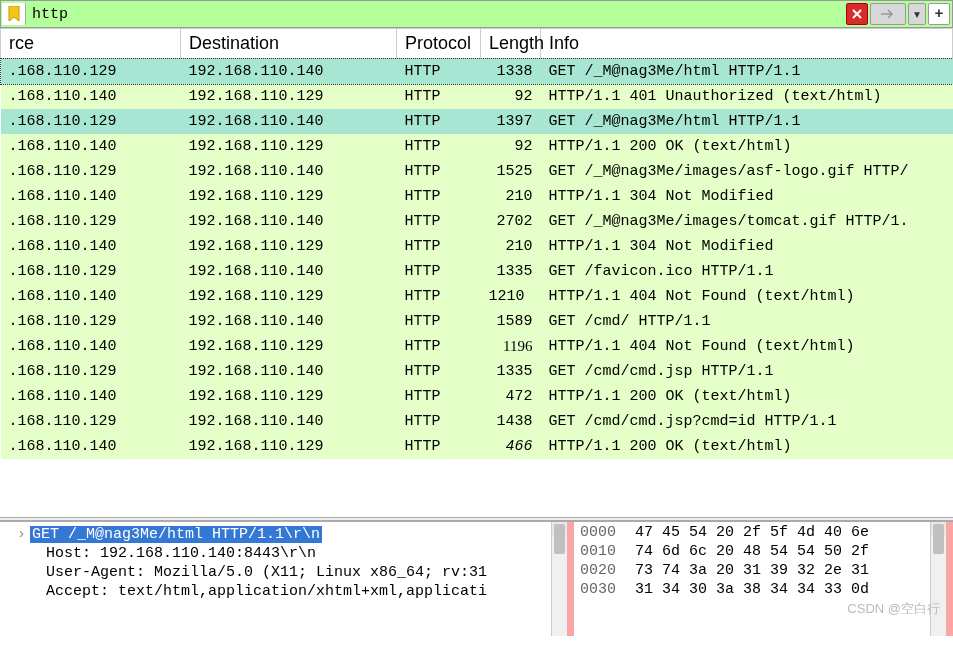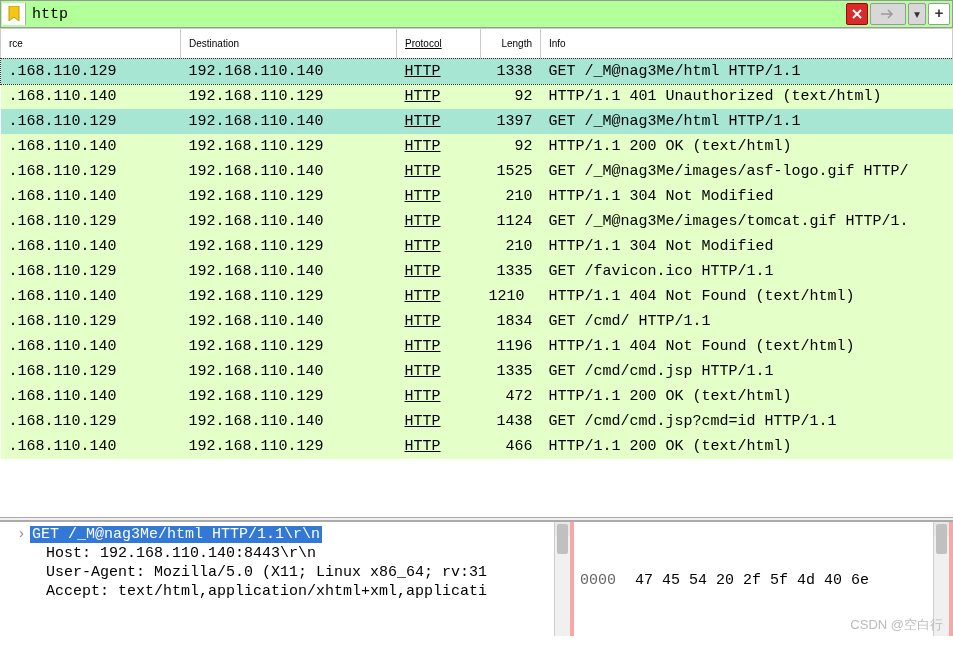--- a/index.html
+++ b/index.html
@@ -46,66 +46,66 @@
 .btn.clear { background:#d62c2c; color:#fff; width:22px; border-color:#a00; }
 .btn.apply { background:#d8d8d8; color:#888; width:36px; }
 .btn.dd { background:#d8d8d8; color:#333; width:18px; }
 .btn.plus { background:#fff; width:22px; font-weight:bold; color:#333; }
 
 .packet-table { width:100%; border-collapse:collapse; table-layout:fixed; }
 .packet-table th {
   text-align:left;
   font-family: "Segoe UI", Arial, sans-serif;
   font-weight:normal;
-  font-size:10px;
+  font-size:18px;
   background:#fff;
   border:1px solid #ccc;
   padding:4px 8px;
   height:30px;
 }
 .packet-table td {
   padding:2px 8px;
   white-space:nowrap;
   overflow:hidden;
   font-size:15px;
   height:25px;
 }
 .col-src { width:180px; }
 .col-dst { width:216px;font-family:Liberation Mono, monospace; }
-.col-proto { width:84px;text-decoration:underline; }
+.col-proto { width:84px; }
 .col-len { width:60px; text-align:right; padding-right:4px;}
 .col-info { }
 
 .row-green td { background:#e4ffc7; }
 .row-teal td { background:#a8e6d4; }
 .row-sel { outline: 1px dotted #333; }
 .row-sel td { outline-offset:-1px; }
 
 .splitter { height:4px; background:#f0f0f0; border-top:1px solid #aaa; border-bottom:1px solid #aaa; }
 
 .bottom { display:flex; height:115px; border-top:1px solid #aaa; }
 .details-pane, .hex-pane {
   overflow:hidden;
   position:relative;
-  border-right:4px solid #fca5a5;
+  border-right:7px solid #fca5a5;
 }
 .details-pane { width:574px; padding:1px 6px; font-size:15px; }
 .hex-pane { flex:1; padding:1px 6px; font-size:15px; }
 .details-pane .line, .hex-pane .line { white-space:nowrap; padding:1px 0; }
 .details-pane .sel { background:#3478d6; color:#fff; display:inline-block; padding:0 2px; }
 .scroll-stub {
   position:absolute; right:0; top:0; bottom:0; width:16px;
   background:#f0f0f0; border-left:1px solid #ccc;
 }
 .scroll-thumb { position:absolute; left:2px; right:2px; top:2px; height:30px; background:#c0c0c0; border-radius:2px;}
 .scroll-arrow { position:absolute; left:0; right:0; height:14px; font-size:10px; color:#555; text-align:center; background:#e8e8e8;}
 .scroll-arrow.up{top:0;}
-.hex-off { color:#666; display:inline-block; width:46px;margin-top:48px; }
+.hex-off { color:#666; display:inline-block; width:46px; }
 .watermark {
-  position:absolute; right:6px; bottom:2px; color:#bbb; font-size:13px; font-family:Arial;
+  position:absolute; right:6px; bottom:18px; color:#bbb; font-size:13px; font-family:Arial;
 }
 .tree-caret { color:#888; font-family:Arial; display:inline-block; width:24px; text-align:right; padding-right:6px; }
 </style>
 </head>
 <body>
 
 <div class="filter-bar">
   <div class="bookmark-icon">
     <svg width="12" height="16" viewBox="0 0 12 16">
         <path d="M1 0 h10 v15 l-5 -4 l-5 4 z"></path>
@@ -178,21 +178,21 @@
         <td class="col-src">.168.110.140</td>
         <td class="col-dst">192.168.110.129</td>
         <td class="col-proto">HTTP</td>
         <td class="col-len" style="text-align: right;">210</td>
         <td class="col-info">HTTP/1.1 304 Not Modified</td>
       </tr>
       <tr class="row-green">
         <td class="col-src">.168.110.129</td>
         <td class="col-dst">192.168.110.140</td>
         <td class="col-proto">HTTP</td>
-        <td class="col-len" style="text-align: right;">1124</td>
+        <td class="col-len" style="text-align: right;">2702</td>
         <td class="col-info">GET /_M@nag3Me/images/tomcat.gif HTTP/1.</td>
       </tr>
       <tr class="row-green">
         <td class="col-src">.168.110.140</td>
         <td class="col-dst">192.168.110.129</td>
         <td class="col-proto">HTTP</td>
         <td class="col-len" style="text-align: right;">210</td>
         <td class="col-info">HTTP/1.1 304 Not Modified</td>
       </tr>
       <tr class="row-green">
@@ -206,28 +206,28 @@
         <td class="col-src">.168.110.140</td>
         <td class="col-dst">192.168.110.129</td>
         <td class="col-proto">HTTP</td>
         <td class="col-len" style="text-align: left;">1210</td>
         <td class="col-info">HTTP/1.1 404 Not Found  (text/html)</td>
       </tr>
       <tr class="row-green">
         <td class="col-src">.168.110.129</td>
         <td class="col-dst">192.168.110.140</td>
         <td class="col-proto">HTTP</td>
-        <td class="col-len" style="text-align: right;">1834</td>
+        <td class="col-len" style="text-align: right;">1589</td>
         <td class="col-info">GET /cmd/ HTTP/1.1</td>
       </tr>
       <tr class="row-green">
         <td class="col-src">.168.110.140</td>
         <td class="col-dst">192.168.110.129</td>
         <td class="col-proto">HTTP</td>
-        <td class="col-len" style="text-align: right;">1196</td>
+        <td class="col-len" style="text-align: right; font-family: Liberation Serif, serif;">1196</td>
         <td class="col-info">HTTP/1.1 404 Not Found  (text/html)</td>
       </tr>
       <tr class="row-green">
         <td class="col-src">.168.110.129</td>
         <td class="col-dst">192.168.110.140</td>
         <td class="col-proto">HTTP</td>
         <td class="col-len" style="text-align: right;">1335</td>
         <td class="col-info">GET /cmd/cmd.jsp HTTP/1.1</td>
       </tr>
       <tr class="row-green">
@@ -241,21 +241,21 @@
         <td class="col-src">.168.110.129</td>
         <td class="col-dst">192.168.110.140</td>
         <td class="col-proto">HTTP</td>
         <td class="col-len" style="text-align: right;">1438</td>
         <td class="col-info">GET /cmd/cmd.jsp?cmd=id HTTP/1.1</td>
       </tr>
       <tr class="row-green">
         <td class="col-src">.168.110.140</td>
         <td class="col-dst">192.168.110.129</td>
         <td class="col-proto">HTTP</td>
-        <td class="col-len" style="text-align: right;">466</td>
+        <td class="col-len" style="text-align: right; font-style: italic;">466</td>
         <td class="col-info">HTTP/1.1 200 OK  (text/html)</td>
       </tr>
     </tbody>
 </table>
 
 <div style="height:58px"></div>
 <div class="splitter"></div>
 
 <div class="bottom">
   <div class="details-pane">
@@ -265,20 +265,21 @@
     <div class="line" style="padding-left:40px">Accept: text/html,application/xhtml+xml,applicati</div>
     <div class="scroll-stub">
       <div class="scroll-arrow up">▴</div>
       <div class="scroll-thumb"></div>
     </div>
   </div>
   <div class="hex-pane">
     <div id="hex-lines">
         <div class="line"><span class="hex-off">0000</span><span> 47 45 54 20 2f 5f 4d 40  6e</span></div>
         <div class="line"><span class="hex-off">0010</span><span> 74 6d 6c 20 48 54 54 50  2f</span></div>
+        <div class="line"><span class="hex-off">0020</span><span> 73 74 3a 20 31 39 32 2e  31</span></div>
         <div class="line"><span class="hex-off">0030</span><span> 31 34 30 3a 38 34 34 33  0d</span></div>
       </div>
     <div class="scroll-stub">
       <div class="scroll-arrow up">▴</div>
       <div class="scroll-thumb"></div>
     </div>
     <div class="watermark">CSDN @空白行</div>
   </div>
 </div>
 

